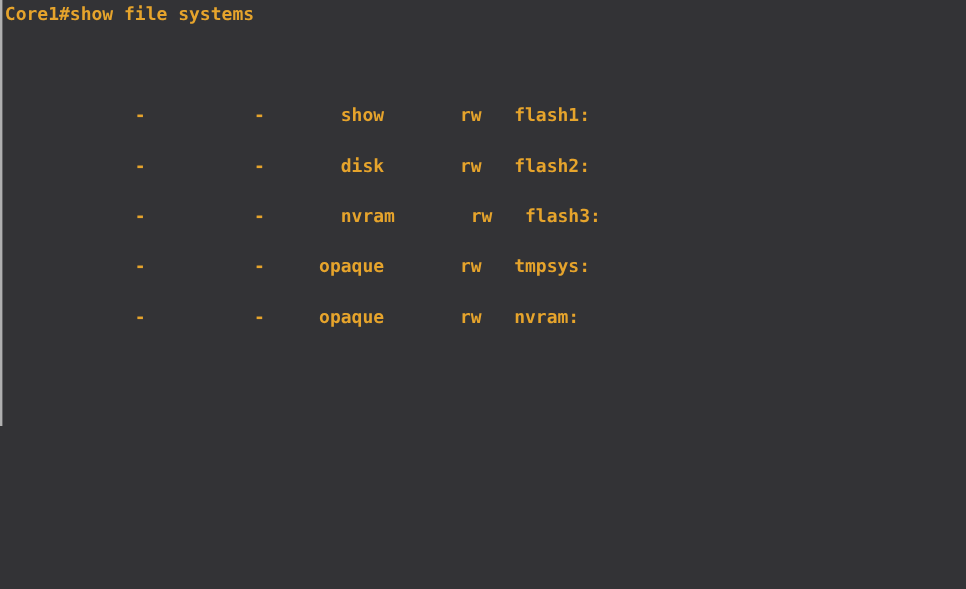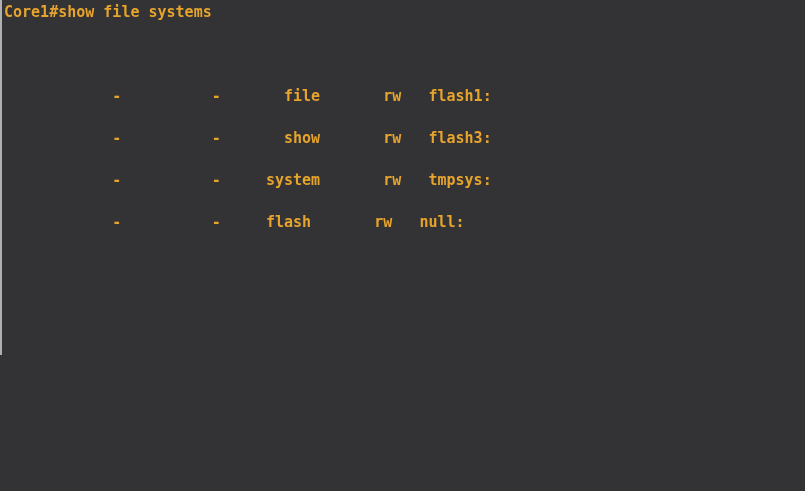--- a/index.html
+++ b/index.html
@@ -40,24 +40,25 @@
     height:21px;
   }
 </style>
 </head>
 <body>
 
 <div class="terminal">
   <div class="edge-left"></div>
   <pre class="screen"><div class="line">Core1#show file systems</div>
 <div class="line"></div>
-<div class="line">            -          -       file       rw   flash1:</div>
-<div class="line">            -          -       show       rw   flash3:</div>
-<div class="line">            -          -     system       rw   tmpsys:</div>
-<div class="line">            -          -     flash       rw   null:</div>
+<div class="line">            -          -       show       rw   flash1:</div>
+<div class="line">            -          -       disk       rw   flash2:</div>
+<div class="line">            -          -       nvram       rw   flash3:</div>
+<div class="line">            -          -     opaque       rw   tmpsys:</div>
+<div class="line">            -          -     opaque       rw   nvram:</div>
 
 
 
 
 
 
 
 
 
 

